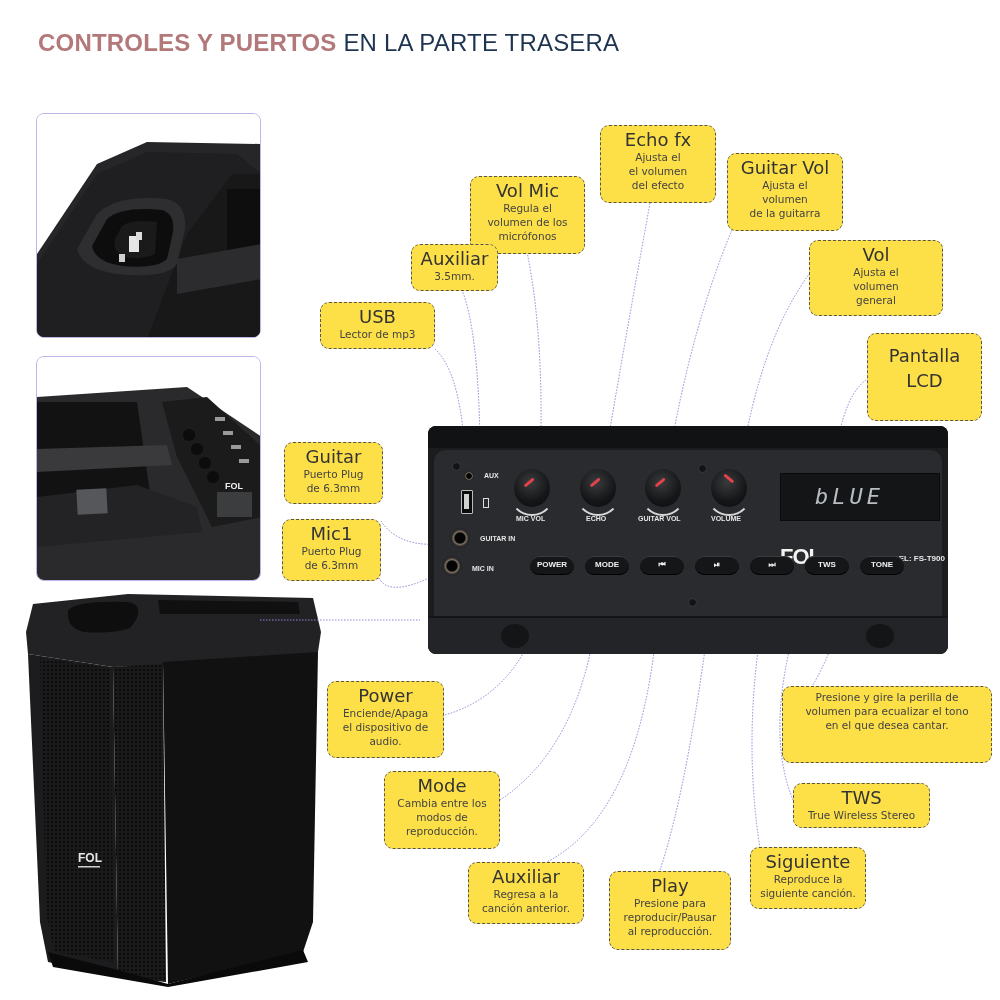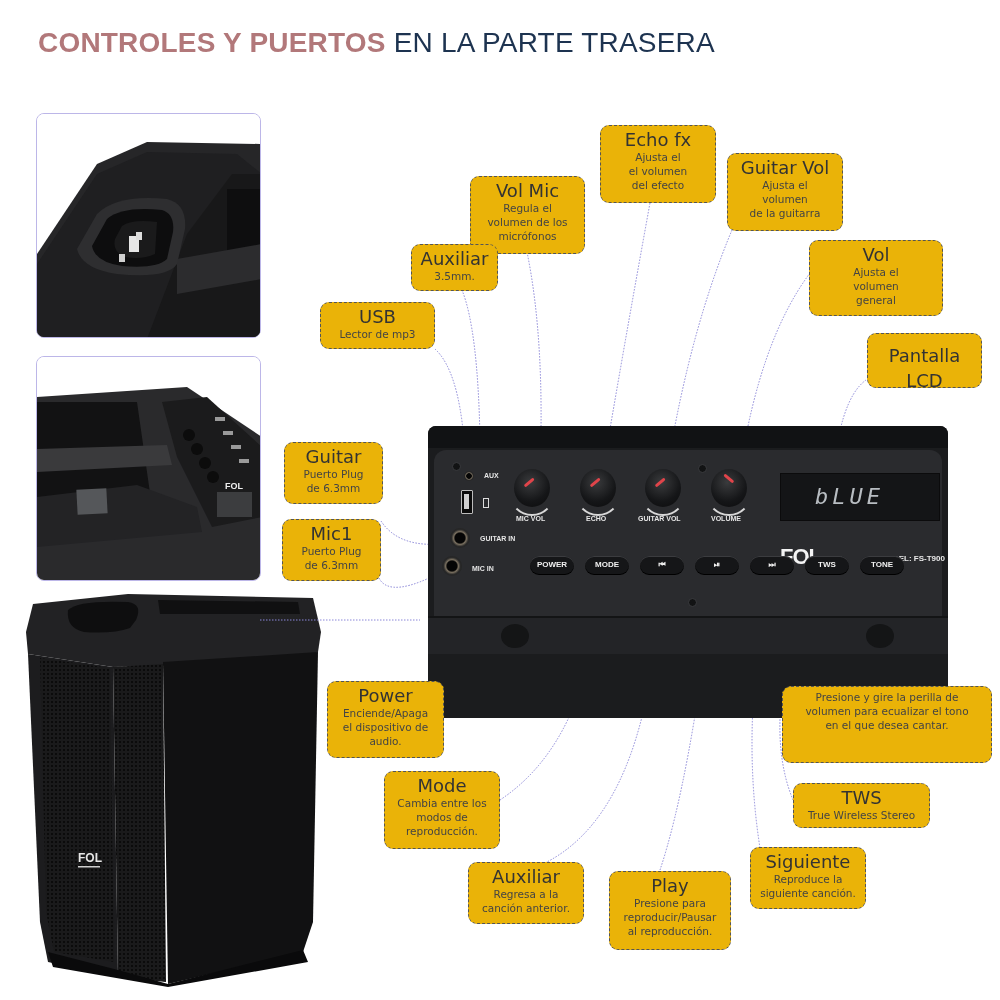--- a/index.html
+++ b/index.html
@@ -1,33 +1,33 @@
 <!DOCTYPE html>
 <html><head>
 <meta charset="utf-8">
 <style>
   * { box-sizing: border-box; margin: 0; padding: 0; }
   html, body { width: 1000px; height: 1000px; background: #ffffff; overflow: hidden; }
   body { position: relative; font-family: "DejaVu Sans", sans-serif; color: #333; }
 
-  .title { position: absolute; left: 38px; top: 22px; font-size: 28px; line-height: 42px; letter-spacing: 0.2px; font-family: "Liberation Sans", sans-serif; color: #1d3350; }
+  .title { position: absolute; left: 38px; top: 22px; font-size: 24px; line-height: 42px; letter-spacing: 0.2px; font-family: "Liberation Sans", sans-serif; color: #1d3350; }
   .title .accent { color: #b2787a; font-weight: bold; }
   .title .rest { color: #1d3350; }
 
   .thumb { position: absolute; border: 1.5px solid #bcb6e8; border-radius: 8px; background: #fff; overflow: hidden; }
   .thumb svg { display: block; }
 
-  .callout { position: absolute; border: 1.3px dashed #555; border-radius: 9px; background: #eab308; text-align: center; padding: 3px 4px; }
+  .callout { position: absolute; border: 1.3px dashed #555; border-radius: 9px; background: #fde047; text-align: center; padding: 3px 4px; }
   .callout .h { font-family: "DejaVu Sans", sans-serif; font-size: 18px; line-height: 21px; color: #333; font-weight: normal; }
   .callout .d { font-family: "DejaVu Sans", sans-serif; font-size: 10.5px; line-height: 14px; color: #444; }
   .callout.big .h { font-size: 18px; line-height: 25px; }
 
   .lines { position: absolute; left: 0; top: 0; pointer-events: none; }
 
-  .panel { position: absolute; left: 428px; top: 426px; width: 520px; height: 292px; background: #1b1c1e; border-radius: 8px; overflow: hidden; }
+  .panel { position: absolute; left: 428px; top: 426px; width: 520px; height: 228px; background: #1b1c1e; border-radius: 8px; overflow: hidden; }
   .panel .lip { position: absolute; left: 0; top: 0; width: 100%; height: 22px; background: #111214; }
   .panel .face { position: absolute; left: 6px; top: 24px; width: 508px; height: 166px; background: #2a2b2e; border-radius: 12px 12px 0 0; }
   .panel .bottom { position: absolute; left: 0; top: 190px; width: 100%; height: 38px; background: #232427; border-top: 2px solid #131415; }
   .foot { position: absolute; width: 28px; height: 24px; border-radius: 50%; background: #141516; top: 198px; }
   .screw { position: absolute; width: 9px; height: 9px; border-radius: 50%; background: #121314; border: 1px solid #3a3b3e; }
 
   .plabel { position: absolute; color: #e6e6e6; font-family: "Liberation Sans", sans-serif; font-size: 7px; font-weight: bold; white-space: nowrap; }
   .knob { position: absolute; width: 36px; height: 38px; border-radius: 50%; background: radial-gradient(circle at 45% 35%, #3a3b3d 0%, #151618 60%, #0b0b0c 100%); }
   .knob .ind { position: absolute; width: 12px; height: 2.5px; background: #e0444a; border-radius: 2px; }
   .knob-arc { position: absolute; width: 46px; height: 46px; border-radius: 50%; border: 2px solid transparent; border-bottom-color: #d8d8d8; }
@@ -219,21 +219,21 @@
 <div class="callout" style="left:378px;top:244px;width:87px;height:47px;margin-left:33px;">
   <div class="h">Auxiliar</div>
   <div class="d">3.5mm.</div>
 </div>
 
 <div class="callout" style="left:320px;top:302px;width:115px;height:47px;">
   <div class="h">USB</div>
   <div class="d">Lector de mp3</div>
 </div>
 
-<div class="callout big" style="left:867px;top:333px;width:115px;height:55px;padding-top:9px;">
+<div class="callout big" style="left:867px;top:333px;width:115px;height:88px;padding-top:9px;">
   <div class="h">Pantalla</div>
   <div class="h">LCD</div>
 </div>
 
 <div class="callout" style="left:284px;top:442px;width:99px;height:62px;">
   <div class="h">Guitar</div>
   <div class="d">Puerto Plug</div>
   <div class="d">de 6.3mm</div>
 </div>
 

